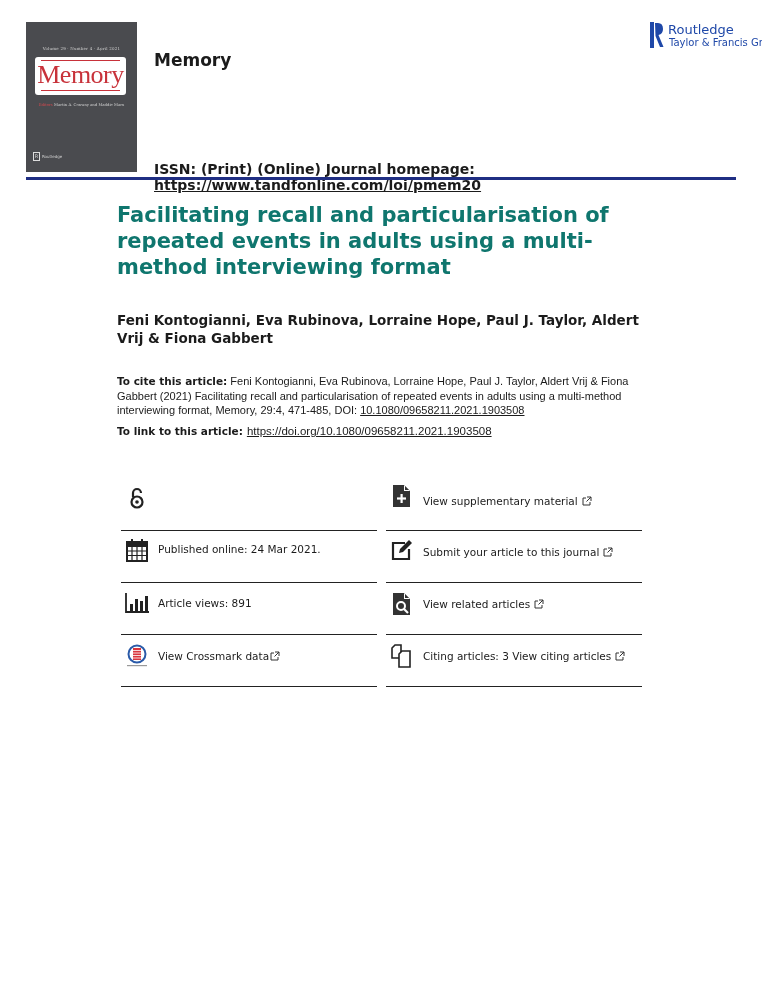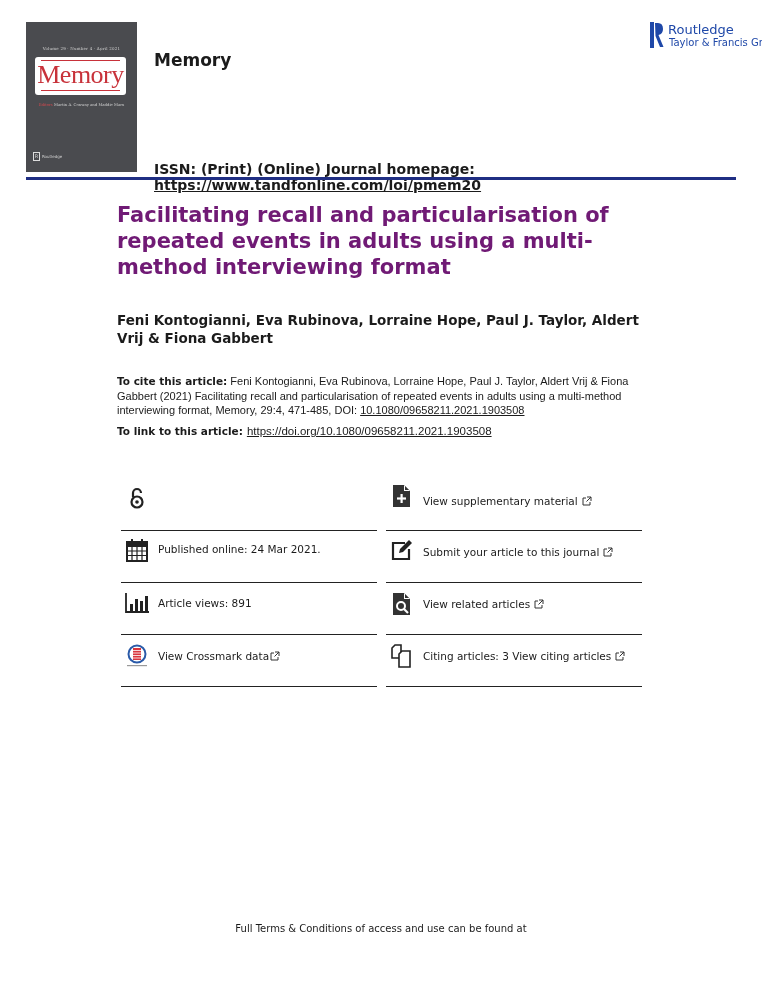--- a/index.html
+++ b/index.html
@@ -17,21 +17,21 @@
   .cover .pub .r{display:inline-block;width:5px;height:7px;border:1px solid #ddd;font-size:5px;line-height:7px;text-align:center;margin-right:2px;vertical-align:middle;}
   .jname{left:154px;top:50px;font-size:17px;font-weight:bold;color:#1b1b1b;font-family:"DejaVu Sans",sans-serif;}
   .issn{left:154px;top:161px;font-size:14px;color:#1b1b1b;}
   .issn b{font-weight:bold;}
   .issn a{color:#1b1b1b;text-decoration:underline;font-weight:bold;}
   .topbar{left:26px;top:177px;width:710px;height:3px;background:#1f2e83;}
   .logo{left:650px;top:22px;}
   .logo .mark{position:absolute;left:0;top:0;width:14px;height:26px;}
   .logo .name{position:absolute;left:18px;top:0px;font-size:13px;color:#1f48a8;white-space:nowrap;}
   .logo .sub{position:absolute;left:19px;top:15px;font-size:10px;color:#1f48a8;white-space:nowrap;}
-  .title{left:117px;top:202px;width:540px;font-size:21px;line-height:26px;font-weight:bold;color:#701a75;}
+  .title{left:117px;top:202px;width:540px;font-size:21px;line-height:26px;font-weight:bold;color:#0f766e;}
   .authors{left:117px;top:311px;width:540px;font-size:13.5px;line-height:18px;font-weight:bold;color:#1b1b1b;}
   .cite{left:117px;top:374px;width:540px;font-family:"Liberation Sans",sans-serif;font-size:11px;line-height:14.5px;color:#1b1b1b;}
   .cite b{font-family:"DejaVu Sans",sans-serif;font-size:10.5px;}
   .cite a{color:#1b1b1b;text-decoration:underline;}
   .link{left:117px;top:425px;font-size:11px;color:#1b1b1b;}
   .link b{font-size:10.5px;}
   .link a{font-family:"Liberation Sans",sans-serif;color:#1b1b1b;text-decoration:underline;margin-left:4px;font-size:11.5px;}
   .grid{left:121px;top:484px;width:521px;}
   .cell{position:absolute;width:256px;height:52px;}
   .cell .hr{position:absolute;left:0;right:0;bottom:0;height:1.5px;background:#222;}
@@ -184,14 +184,13 @@
       </svg>
     <div class="tx" style="top:15px"><span>Citing articles: 3 View citing articles</span><svg class="ext" width="10" height="10" viewBox="0 0 10 10">
           <path d="M4 2 H1 V9 H8 V6" fill="none" stroke="#333" stroke-width="1"></path>
           <path d="M5 1 H9 V5 M9 1 L4.5 5.5" fill="none" stroke="#333" stroke-width="1"></path>
         </svg></div>
     <div class="hr"></div>
   </div>
 </div>
 
 <div class="abs footer">
-  <div>Full Terms &amp; Conditions of access and use can be found at</div>
 </div>
 
 </body></html>

